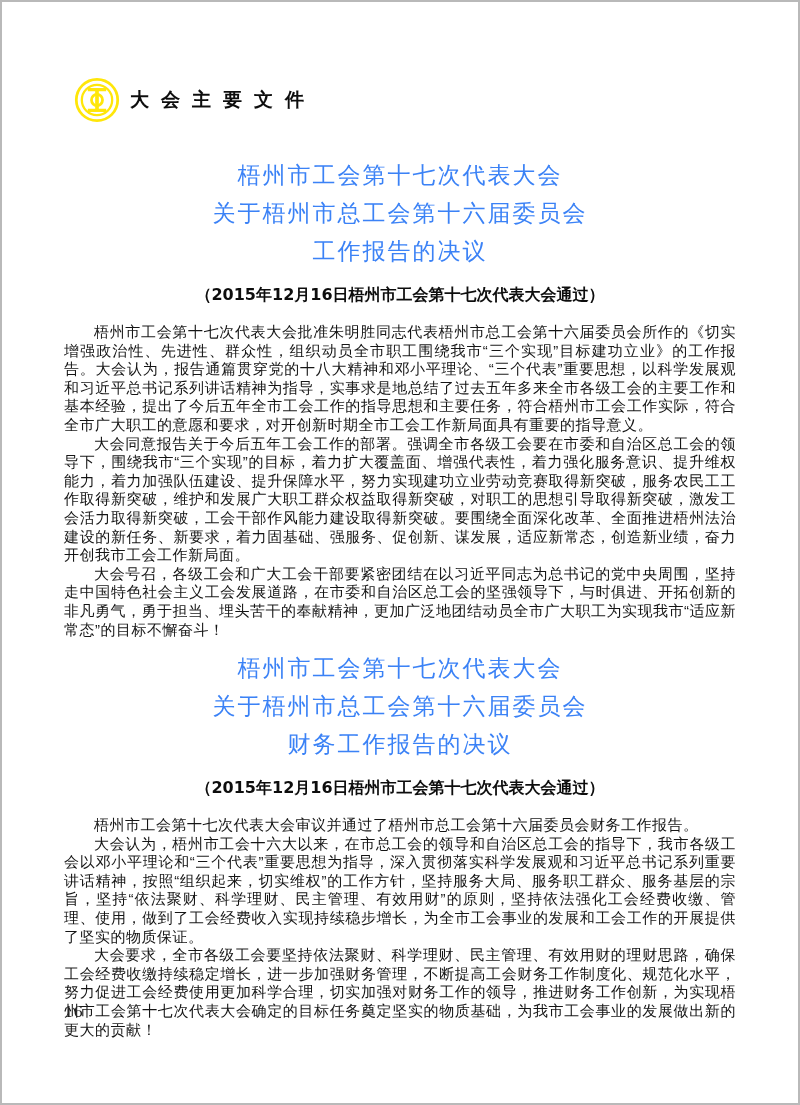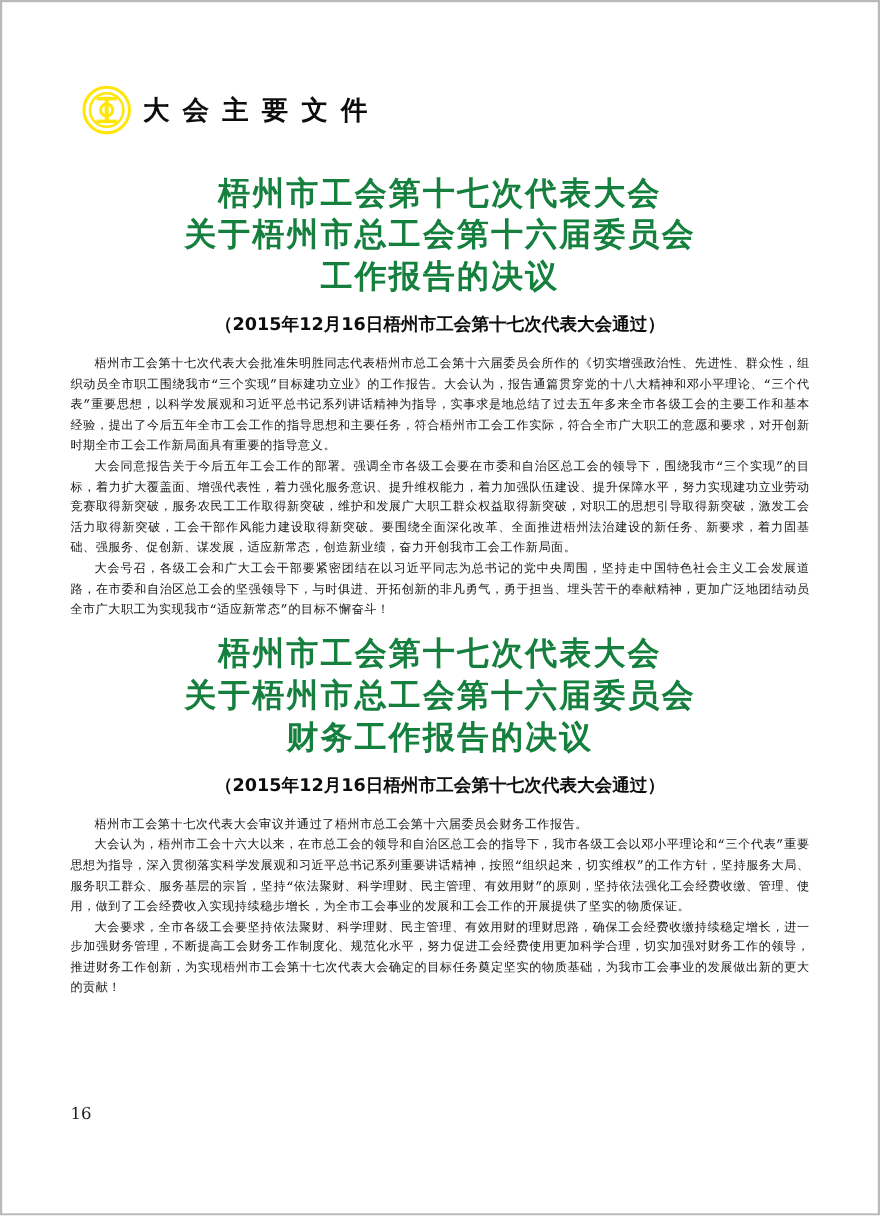--- a/index.html
+++ b/index.html
@@ -28,55 +28,55 @@
     width: 46px;
     height: 46px;
     flex: 0 0 auto;
     display: inline-block;
   }
   .logo svg { width: 100%; height: 100%; display: block; }
   .banner {
     margin-left: 10px;
     font-family: "DejaVu Sans", "Liberation Sans", sans-serif;
     font-weight: bold;
-    font-size: 24px;
+    font-size: 19px;
     letter-spacing: 12px;
     color: #0d0d0d;
     white-space: nowrap;
   }
   
   .doc { margin: 0 62px; }
   .doc-title {
     margin: 0;
     padding: 0;
     text-align: center;
     font-family: "DejaVu Sans", "Liberation Sans", sans-serif;
-    font-weight: bold;
-    font-size: 29px;
+    font-weight: normal;
+    font-size: 23px;
     line-height: 38px;
     letter-spacing: 2px;
-    color: #15803d;
+    color: #3b82f6;
   }
   .doc-title .tl { display: block; }
   .doc:nth-of-type(1) .doc-title { margin-top: 32px; }
   .doc:nth-of-type(2) .doc-title { margin-top: 10px; }
   .dateline {
     margin: 15px 0 0 0;
     text-align: center;
     font-family: "DejaVu Sans", "Liberation Sans", sans-serif;
     font-weight: bold;
     font-size: 16px;
     line-height: 19px;
     color: #0d0d0d;
   }
   .doc-body { margin-top: 19px; }
   .body-para {
     margin: 0;
-    font-family: Liberation Mono, monospace;
-    font-size: 11px;
+    font-family: Liberation Sans, sans-serif;
+    font-size: 15px;
     line-height: 18.6px;
     text-align: justify;
     text-justify: inter-ideograph;
     text-indent: 2em;
     color: #151515;
     letter-spacing: 0.5px;
   }
   
   .page-number {
     position: absolute;

